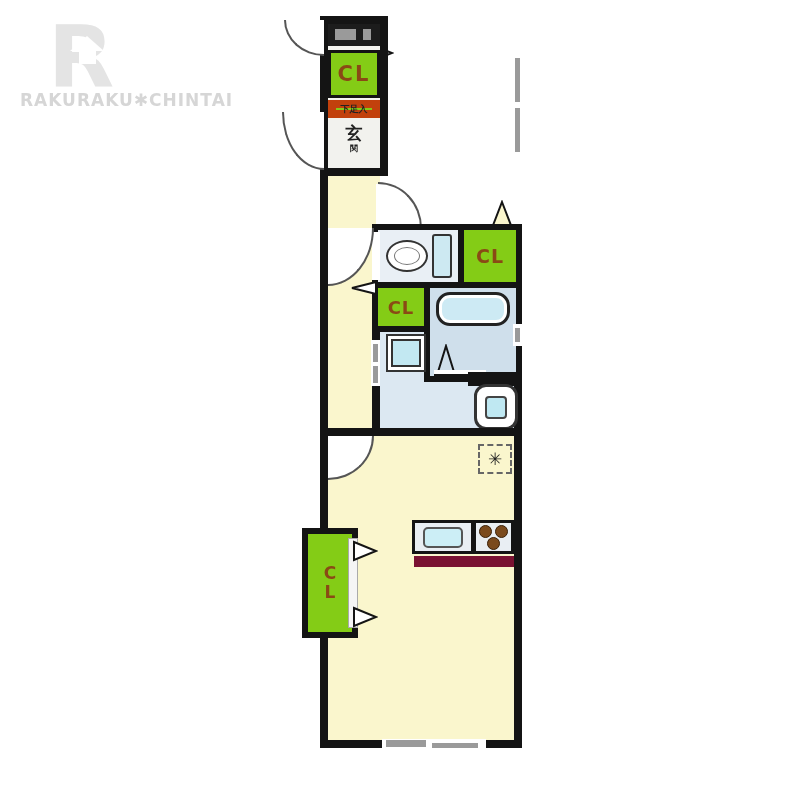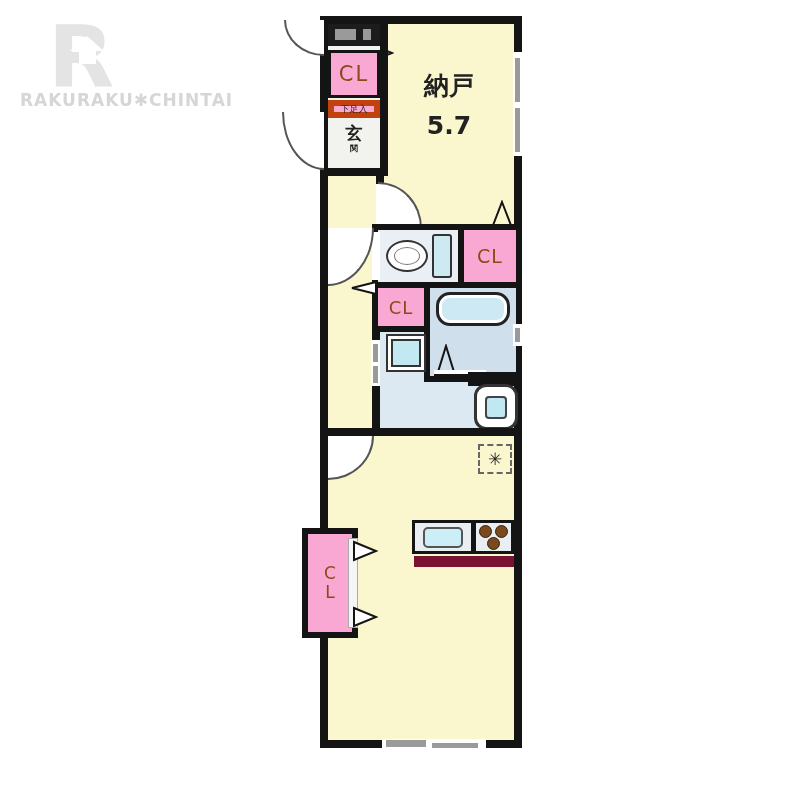--- a/index.html
+++ b/index.html
@@ -8,42 +8,38 @@
   #stage{position:relative;width:800px;height:800px;background:#fff;}
   
   .logo-r{left:48px;top:14px;font-size:86px;font-weight:bold;color:#e4e4e4;line-height:1;}
   .logo-tri{width:0;height:0;border-left:17px solid transparent;border-right:17px solid transparent;border-bottom:15px solid #fff;left:70px;top:36px;}
   .logo-rect{left:79px;top:50px;width:17px;height:14px;background:#fff;}
   .logo-txt{left:20px;top:90px;font-size:17px;font-weight:bold;letter-spacing:1px;color:#d6d6d6;}
   
   .wallbox{border:8px solid #141414;background:#faf6cd;}
   .innerbox{border:6px solid #141414;}
   .cream{background:#faf6cd;}
-  .orange{background:#f9a8d4;color:#8a4a15;font-weight:normal;display:flex;align-items:center;justify-content:center;text-align:right;}
+  .orange{background:#84cc16;color:#8a4a15;font-weight:bold;display:flex;align-items:center;justify-content:center;text-align:right;}
   .lbl{color:#222;font-weight:bold;display:flex;align-items:center;justify-content:center;}
   .win{background:#fff;}
   .tick{background:#9a9a9a;}
   svg{display:block;}
 </style>
 </head>
 <body>
 
 <div id="stage">
 
   <div class="abs logo-r">R</div>
   <div class="abs logo-tri"></div>
   <div class="abs logo-rect"></div>
   <div class="abs logo-txt">RAKURAKU✱CHINTAI</div>
 
   <div class="abs cream" style="left:320px;top:168px;width:60px;height:270px;border-left:8px solid #141414;"></div>
 
-  <div class="abs wallbox" style="left:376px;top:16px;width:146px;height:222px;">
-    <div class="abs lbl" style="left:0px;top:44px;width:130px;height:34px;font-size:25px;">納戸</div>
-    <div class="abs lbl" style="left:0px;top:84px;width:130px;height:34px;font-size:25px;">5.7</div>
-  </div>
 
   <div class="abs win" style="left:513px;top:52px;width:9px;height:104px;"></div>
   <div class="abs tick" style="left:515px;top:58px;width:5px;height:44px;"></div>
   <div class="abs tick" style="left:515px;top:108px;width:5px;height:44px;"></div>
 
   <div class="abs win" style="left:376px;top:184px;width:8px;height:44px;"></div>
   <div class="abs" style="left:378px;top:182px;width:44px;height:46px;background:#fff;border:2px solid #555;border-left:none;border-bottom:none;border-radius:0 100% 0 0;"></div>
 
   <div class="abs" style="left:372px;top:44px;">
     <svg width="22" height="18">
@@ -56,21 +52,21 @@
         <polygon points="12,2 22,28 2,28" fill="#faf6cd" stroke="#141414" stroke-width="2"></polygon>
       </svg>
   </div>
 
   <div class="abs wallbox" style="left:320px;top:16px;width:68px;height:160px;background:#f4f4f0;">
     <div class="abs" style="left:0;top:0;width:52px;height:22px;background:#1c1c1c;">
       <div class="abs tick" style="left:7px;top:5px;width:21px;height:11px;"></div>
       <div class="abs tick" style="left:35px;top:5px;width:8px;height:11px;"></div>
     </div>
     <div class="abs orange" style="left:0;top:26px;width:52px;height:48px;border:3px solid #141414;font-size:21px;letter-spacing:2px;">CL</div>
-    <div class="abs orange" style="left:0;top:76px;width:52px;height:18px;border:6px solid #c2410c;font-size:9px;color:#222;">下足入</div>
+    <div class="abs orange" style="left:0;top:76px;width:52px;height:18px;border:8px solid #c2410c;font-size:9px;color:#222;">下足入</div>
     <div class="abs" style="left:0;top:94px;width:52px;height:50px;background:#f2f2ee;text-align:center;">
       <div style="font-size:17px;font-weight:bold;color:#222;line-height:1.1;margin-top:6px;">玄</div>
       <div style="font-size:8px;font-weight:bold;color:#222;">関</div>
     </div>
   </div>
 
   <div class="abs" style="left:284px;top:20px;width:40px;height:36px;background:#fff;border:2px solid #555;border-top:none;border-right:none;border-radius:0 0 0 100%;"></div>
   <div class="abs" style="left:282px;top:112px;width:42px;height:58px;background:#fff;border:2px solid #555;border-top:none;border-right:none;border-radius:0 0 0 100%;"></div>
 
   <div class="abs" style="left:372px;top:224px;width:150px;height:214px;border:8px solid #141414;background:#dce8f2;">

